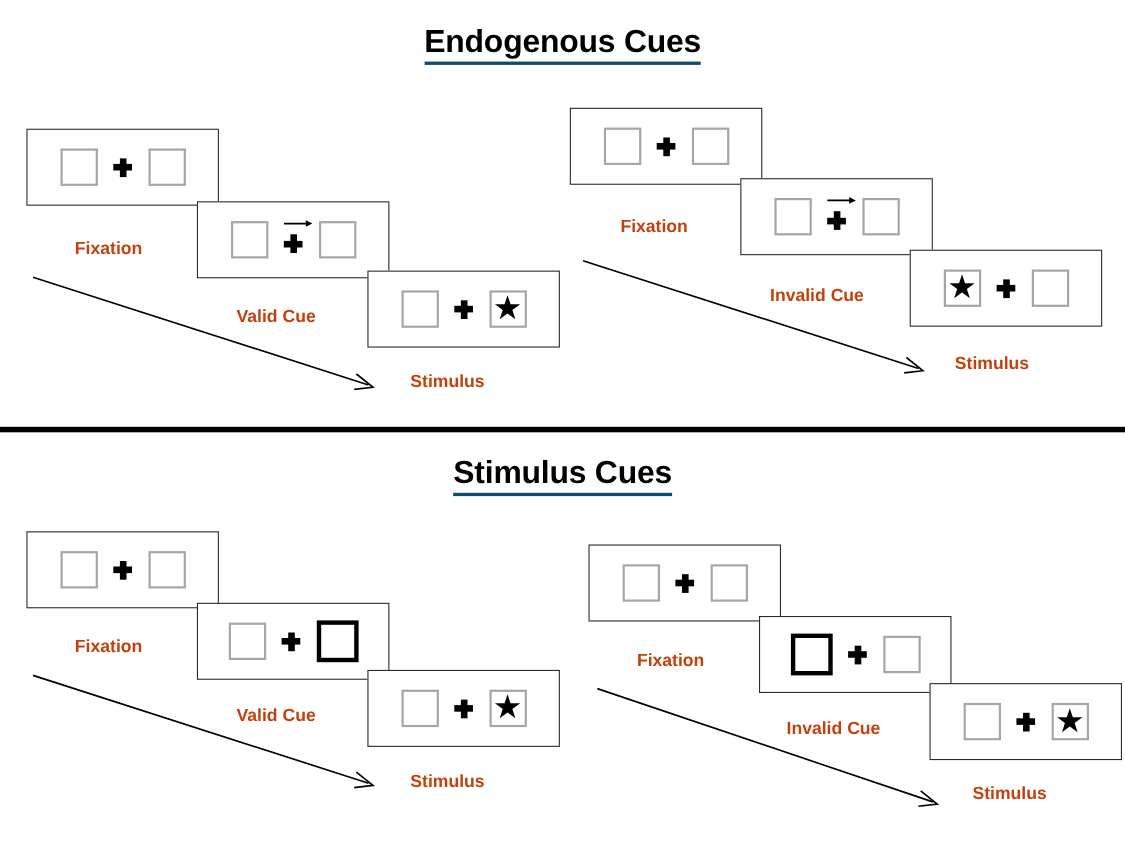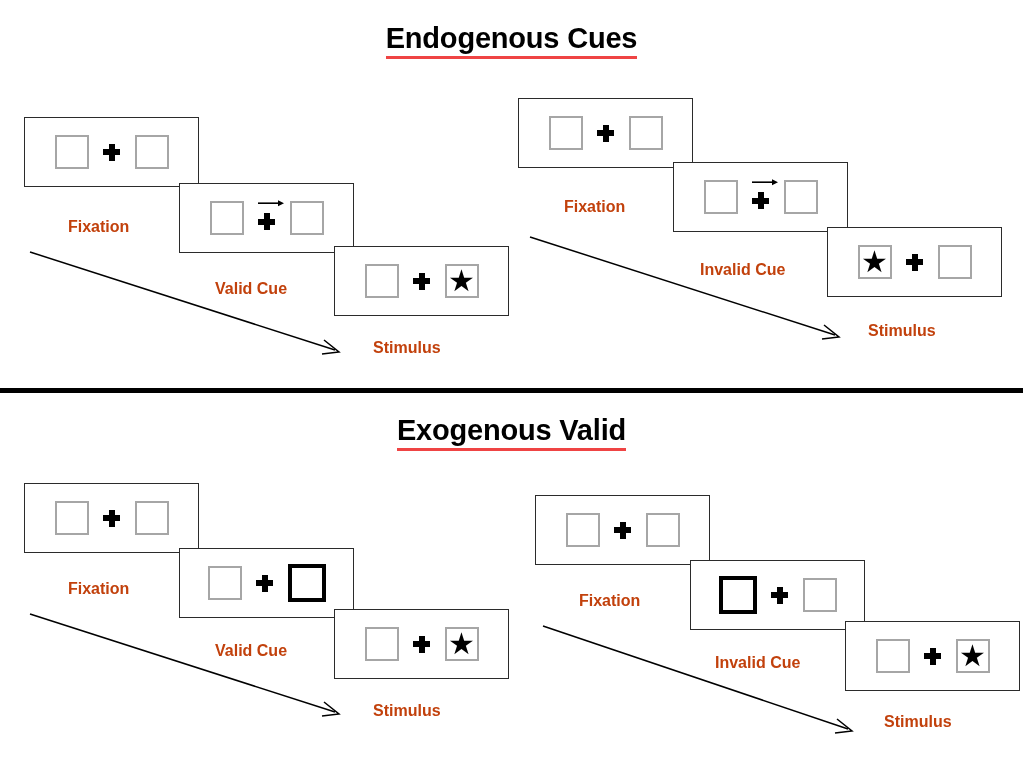--- a/index.html
+++ b/index.html
@@ -20,21 +20,21 @@
   .section-title {
     position: absolute;
     width: 100%;
     text-align: center;
     font-weight: bold;
     font-size: 29px;
     letter-spacing: -0.2px;
     color: #000;
   }
   .section-title span {
-    border-bottom: 3px solid #ef4444;
+    border-bottom: 3px solid #0c4a6e;
     padding-bottom: 1px;
     display: inline-block;
   }
 
   
   .divider {
     position: absolute;
     left: 0;
     width: 1023px;
     height: 5px;
@@ -236,21 +236,21 @@
 <div class="caption" style="left:868px; top:322px;">Stimulus</div>
 
 <svg class="time-arrow" style="left:528px; top:233px;" width="320" height="115" viewBox="0 0 320 115">
   <line x1="2" y1="4" x2="307" y2="102" stroke="#000" stroke-width="1.5"></line>
   <polyline points="296,92 311,104 294,106" fill="none" stroke="#000" stroke-width="1.5"></polyline>
 </svg>
 
 <div class="divider" style="top:388px;"></div>
 
 <div class="section-title" style="top:414px;">
-  <span>Exogenous Valid</span>
+  <span>Stimulus Cues</span>
 </div>
 
 <div class="panel" style="left:24px; top:483px;">
   <div class="panel-inner">
     <div class="sq"></div>
     <div class="plus-wrap">
       <div class="plus"></div>
     </div>
     <div class="sq"></div>
   </div>

